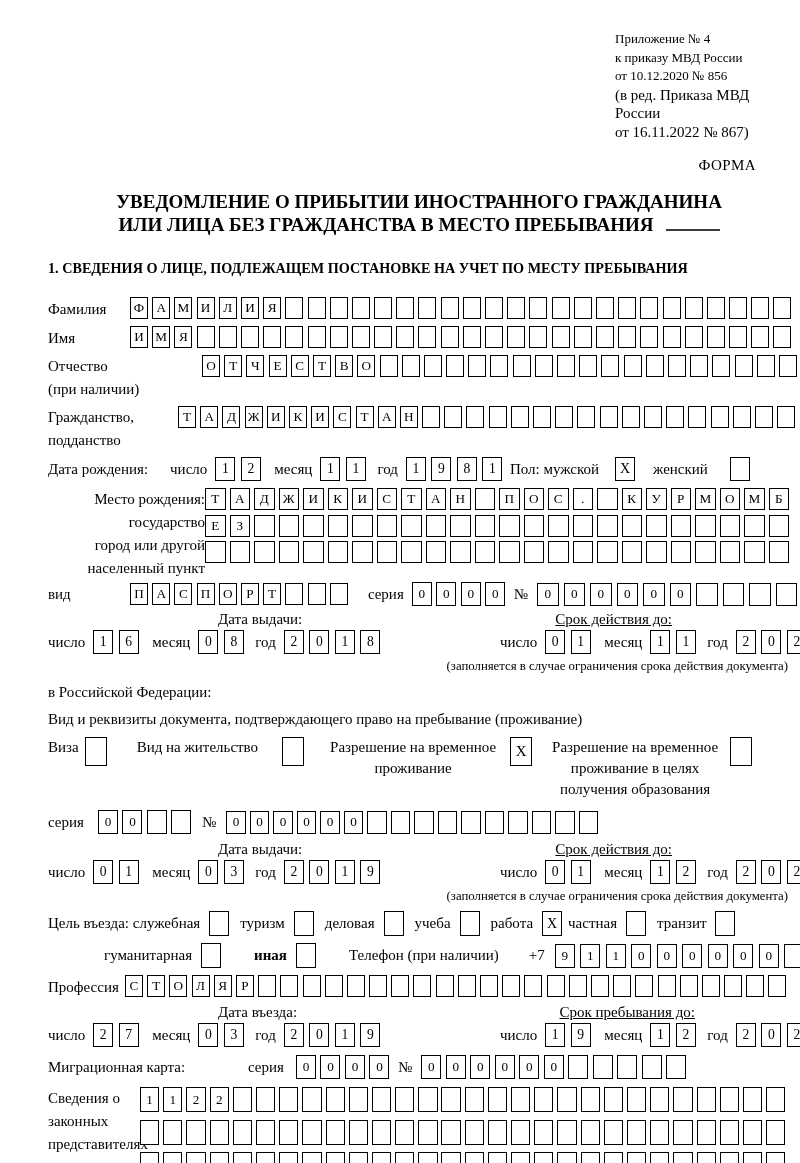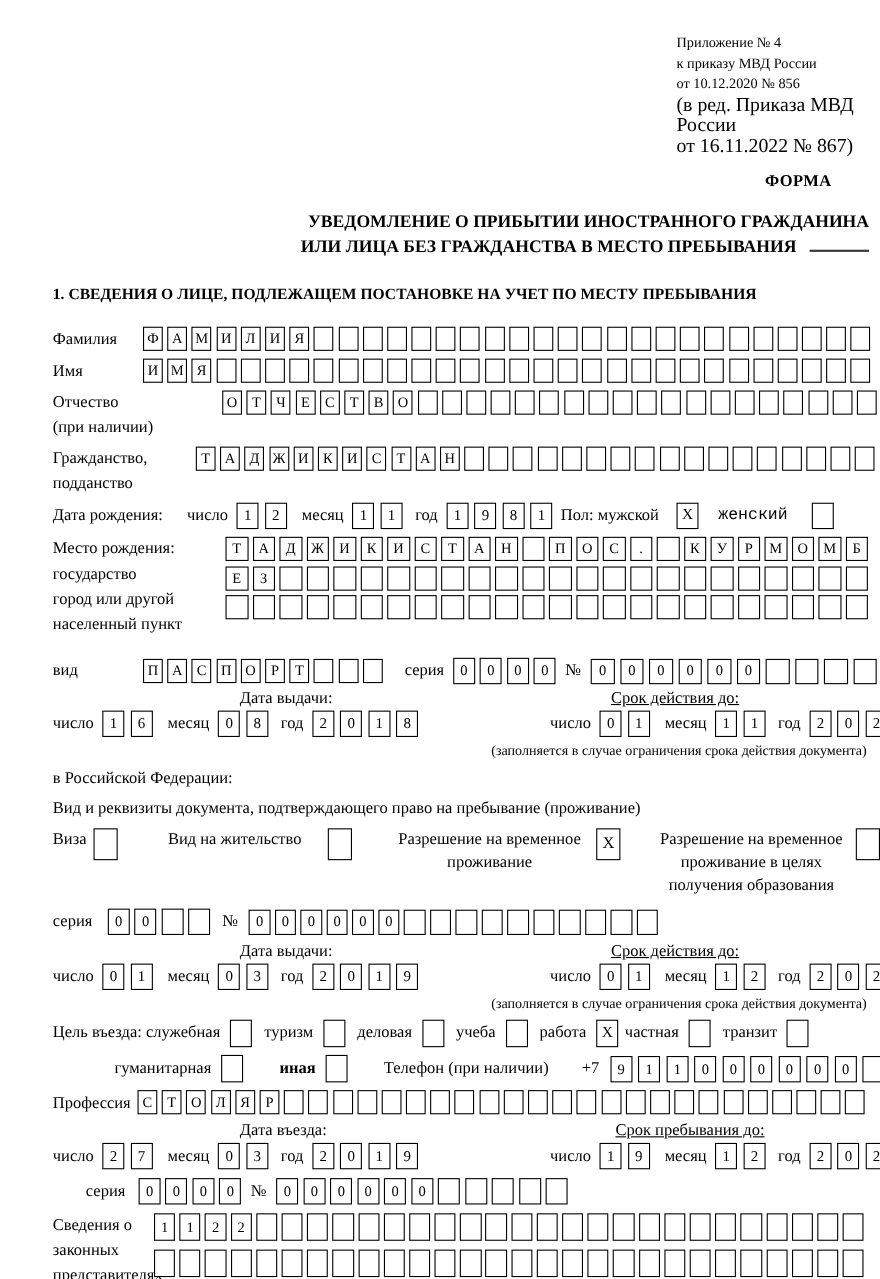--- a/index.html
+++ b/index.html
@@ -1,23 +1,23 @@
 <!DOCTYPE html>
 <html><head>
 <meta charset="utf-8">
 <style>
   html,body{margin:0;padding:0;background:#fff;}
   .page{position:relative;width:800px;height:1163px;box-sizing:border-box;background:#fff;color:#000;
         font-family:"Liberation Serif","DejaVu Serif",serif;font-size:15px;
         padding:30px 10px 10px 48px;overflow:hidden;}
   
   .annex{margin-left:567px;font-size:13px;line-height:18.5px;}
-  .annex-note{font-size:18px;}
-  .forma{font-weight:bold;text-align:right;padding-right:34px;margin-top:16px;font-size:15px;letter-spacing:.4px;}
-  .title{font-weight:bold;text-align:right;font-size:16px;line-height:23px;margin-top:16px;}
+  .annex-note{font-size:15px;}
+  .forma{font-weight:normal;text-align:right;padding-right:34px;margin-top:16px;font-size:15px;letter-spacing:.4px;}
+  .title{font-weight:bold;text-align:center;font-size:19px;line-height:23px;margin-top:16px;}
   .blank{display:inline-block;width:54px;border-bottom:2.5px solid #3a3a3a;margin-left:12px;}
   .sech{font-weight:bold;font-size:14.2px;margin-top:24px;margin-bottom:20px;}
   
   .frow{display:flex;align-items:flex-start;margin-bottom:5px;}
   .lbl{flex:none;line-height:24px;}
   .lblcol{flex:none;}
   .lblcol div{line-height:23px;}
   .w82{width:82px}.w154{width:154px}.w130{width:130px}.w157{width:157px}.w77{width:77px}.w92{width:92px}.w170{width:170px}
   .boxes{display:flex;flex:none;}
   .cell{flex:none;box-sizing:border-box;width:18px;height:22px;border:1.5px solid #000;margin-right:4.2px;
@@ -33,34 +33,34 @@
   .sub{margin:0 8px;line-height:24px;flex:none;}
   .sub0{margin:0 8px 0 0;line-height:24px;flex:none;}
   
   .cb{flex:none;box-sizing:border-box;width:20px;height:24px;border:1.6px solid #000;display:flex;
       align-items:center;justify-content:center;font-size:14px;margin-left:8px;}
   .cb2{flex:none;box-sizing:border-box;width:20px;height:25px;border:1.6px solid #000;display:flex;
       align-items:center;justify-content:center;font-size:14px;margin:0 11px 0 9px;}
   .cbbig{flex:none;box-sizing:border-box;width:22px;height:29px;border:1.6px solid #000;display:flex;
       align-items:center;justify-content:center;font-size:15px;margin-left:10px;}
   
-  .bp{display:flex;margin-bottom:18px;}
+  .bp{display:flex;margin-bottom:2px;text-align:right;}
   .bp .rows .boxes{margin-bottom:4.5px;}
   
   .dochead{text-align:center;font-weight:bold;font-size:14.6px;margin:6px 0 8px;}
   .dcap{display:flex;margin-bottom:2px;}
   .dcap .l{margin-left:170px;text-align:center;}
   .dcap .r{margin-left:auto;margin-right:118px;text-decoration:underline;}
   .dcap2 .r{margin-right:95px;}
   .dgl{width:452px;flex:none;display:flex;align-items:center;}
   .dgr{display:flex;align-items:center;}
   .fineprint{font-size:12.8px;text-align:right;padding-right:2px;margin:1px 0 7px;}
   .para{line-height:23px;margin-bottom:4px;}
   
-  .cbrow{display:flex;align-items:flex-start;margin:6px 0 10px;gap:16px;}
+  .cbrow{display:flex;align-items:flex-start;margin:6px 0 10px;}
   .cbitem{display:flex;align-items:flex-start;flex:none;}
   .cbitem .t{line-height:21px;}
   .tc{text-align:center;}
   
   .prow{display:flex;align-items:center;margin-bottom:7px;}
   .prow .t{flex:none;}
   
   .rep{display:flex;margin-top:2px;}
   .rep .boxes{margin-bottom:7.5px;}
 </style>
@@ -245,21 +245,21 @@
       </span>
     <span class="sub0" style="margin-left:6px;">год</span>
     <span class="boxes dc">
         <span class="cell">1</span>
         <span class="cell">9</span>
         <span class="cell">8</span>
         <span class="cell">1</span>
       </span>
     <span class="sub0" style="margin-left:2px;">Пол: мужской</span>
     <span class="cb">X</span>
-    <span class="sub0" style="margin-left:18px;font-family:Liberation Mono, monospace;">женский</span>
+    <span class="sub0" style="margin-left:18px;">женский</span>
     <span class="cb" style="margin-left:14px;"></span>
   </div>
 
   <div class="bp">
     <div class="lblcol w157">
       <div>Место рождения:</div>
       <div>государство</div>
       <div>город или другой</div>
       <div>населенный пункт</div>
     </div>
@@ -642,20 +642,21 @@
       <span class="sub0" style="margin-left:6px;">год</span>
       <span class="boxes dc">
           <span class="cell">2</span>
           <span class="cell">0</span>
           <span class="cell">2</span>
         </span>
     </div>
   </div>
 
   <div class="frow" style="align-items:center;margin-bottom:8px;">
+    <span class="lbl w170">Миграционная карта:</span>
     <span class="sub0" style="margin-left:30px;margin-right:12px;">серия</span>
     <span class="boxes mc4">
         <span class="cell">0</span>
         <span class="cell">0</span>
         <span class="cell">0</span>
         <span class="cell">0</span>
       </span>
     <span class="sub0" style="margin-left:4px;margin-right:9px;">№</span>
     <span class="boxes nc11">
         <span class="cell">0</span>

